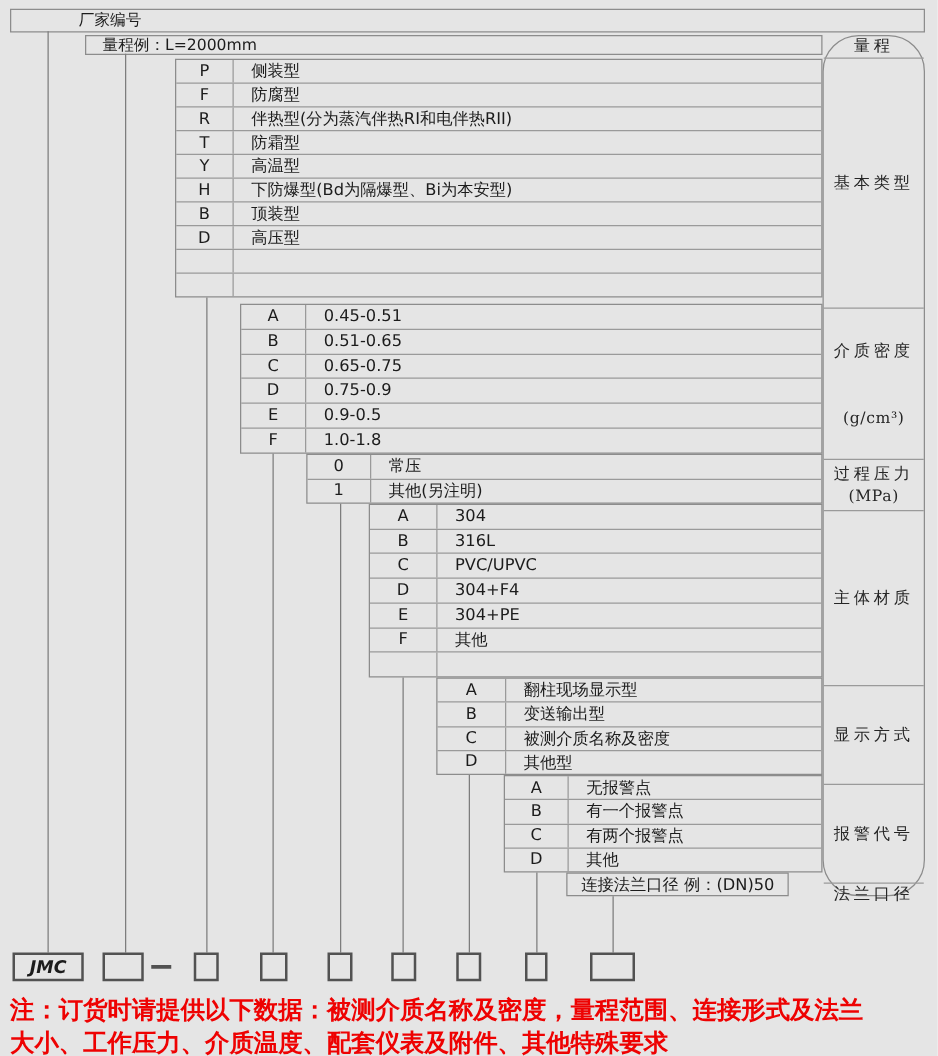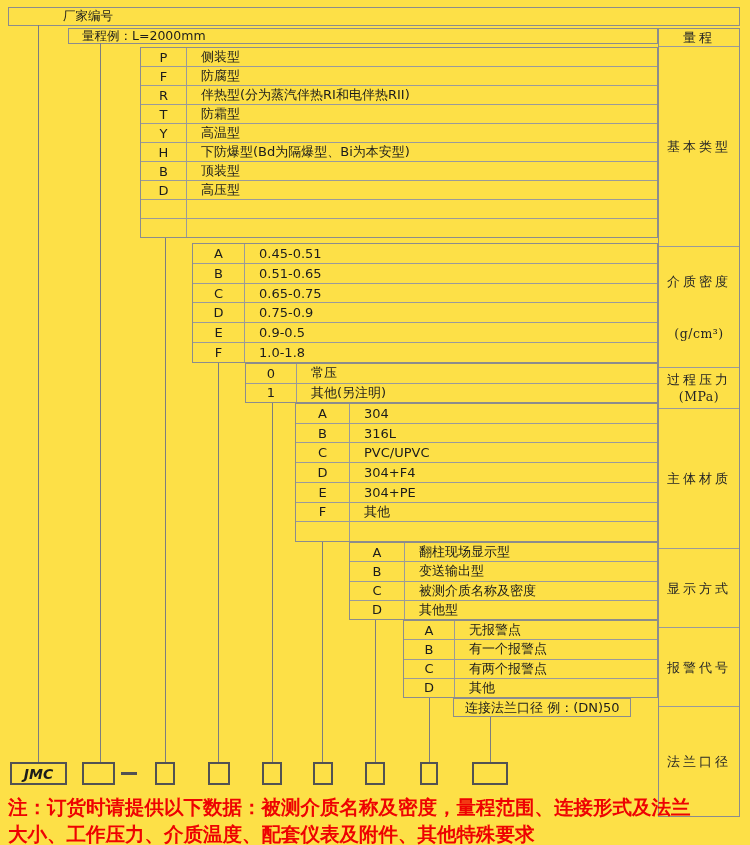--- a/index.html
+++ b/index.html
@@ -1,18 +1,18 @@
 <!DOCTYPE html>
 <html><head>
 <meta charset="utf-8">
 <style>
   html,body{margin:0;padding:0;}
   body{font-family:"DejaVu Sans","Liberation Sans",sans-serif;}
   #canvas{
-    position:relative;width:750px;height:845px;background:#fde047;
+    position:relative;width:750px;height:845px;background:#e5e5e5;
     overflow:hidden;color:#1c1c1c;
   }
   .abs{position:absolute;box-sizing:border-box;}
   
   .hbox{border:1px solid #8c8c8c;display:flex;align-items:center;font-size:12.5px;}
   
   .tbl{border:1px solid #8c8c8c;display:flex;flex-direction:column;background:transparent;}
   .tbl .row{flex:1;display:flex;border-bottom:1px solid #9a9a9a;min-height:0;}
   .tbl .row:last-child{border-bottom:none;}
   .tbl .code{display:flex;align-items:center;justify-content:center;border-right:1px solid #9a9a9a;font-size:13px;}
@@ -38,21 +38,21 @@
 
 <div id="canvas">
 
   <div class="abs hbox" style="left:8px;top:7px;width:732px;height:19px;padding-left:54px;">
     <span>厂家编号</span>
   </div>
   <div class="abs hbox" style="left:68px;top:28px;width:590px;height:16px;padding-left:13px;">
     <span>量程例：L=2000mm</span>
   </div>
 
-  <div class="abs lblcol" style="left:658px;top:28px;width:82px;height:789px;">
+  <div class="abs lblcol" style="left:658px;top:28px;width:82px;height:689px;border-radius:29px;">
     <div class="lblsec" style="flex:0 0 15px;">
       <span>量程</span>
     </div>
     <div class="lblsec" style="flex:0 0 199px;">
       <span>基本类型</span>
     </div>
     <div class="lblsec" style="flex:0 0 120px;gap:35px;">
       <span>介质密度</span>
       <span class="unit">(g/cm³)</span>
     </div>

